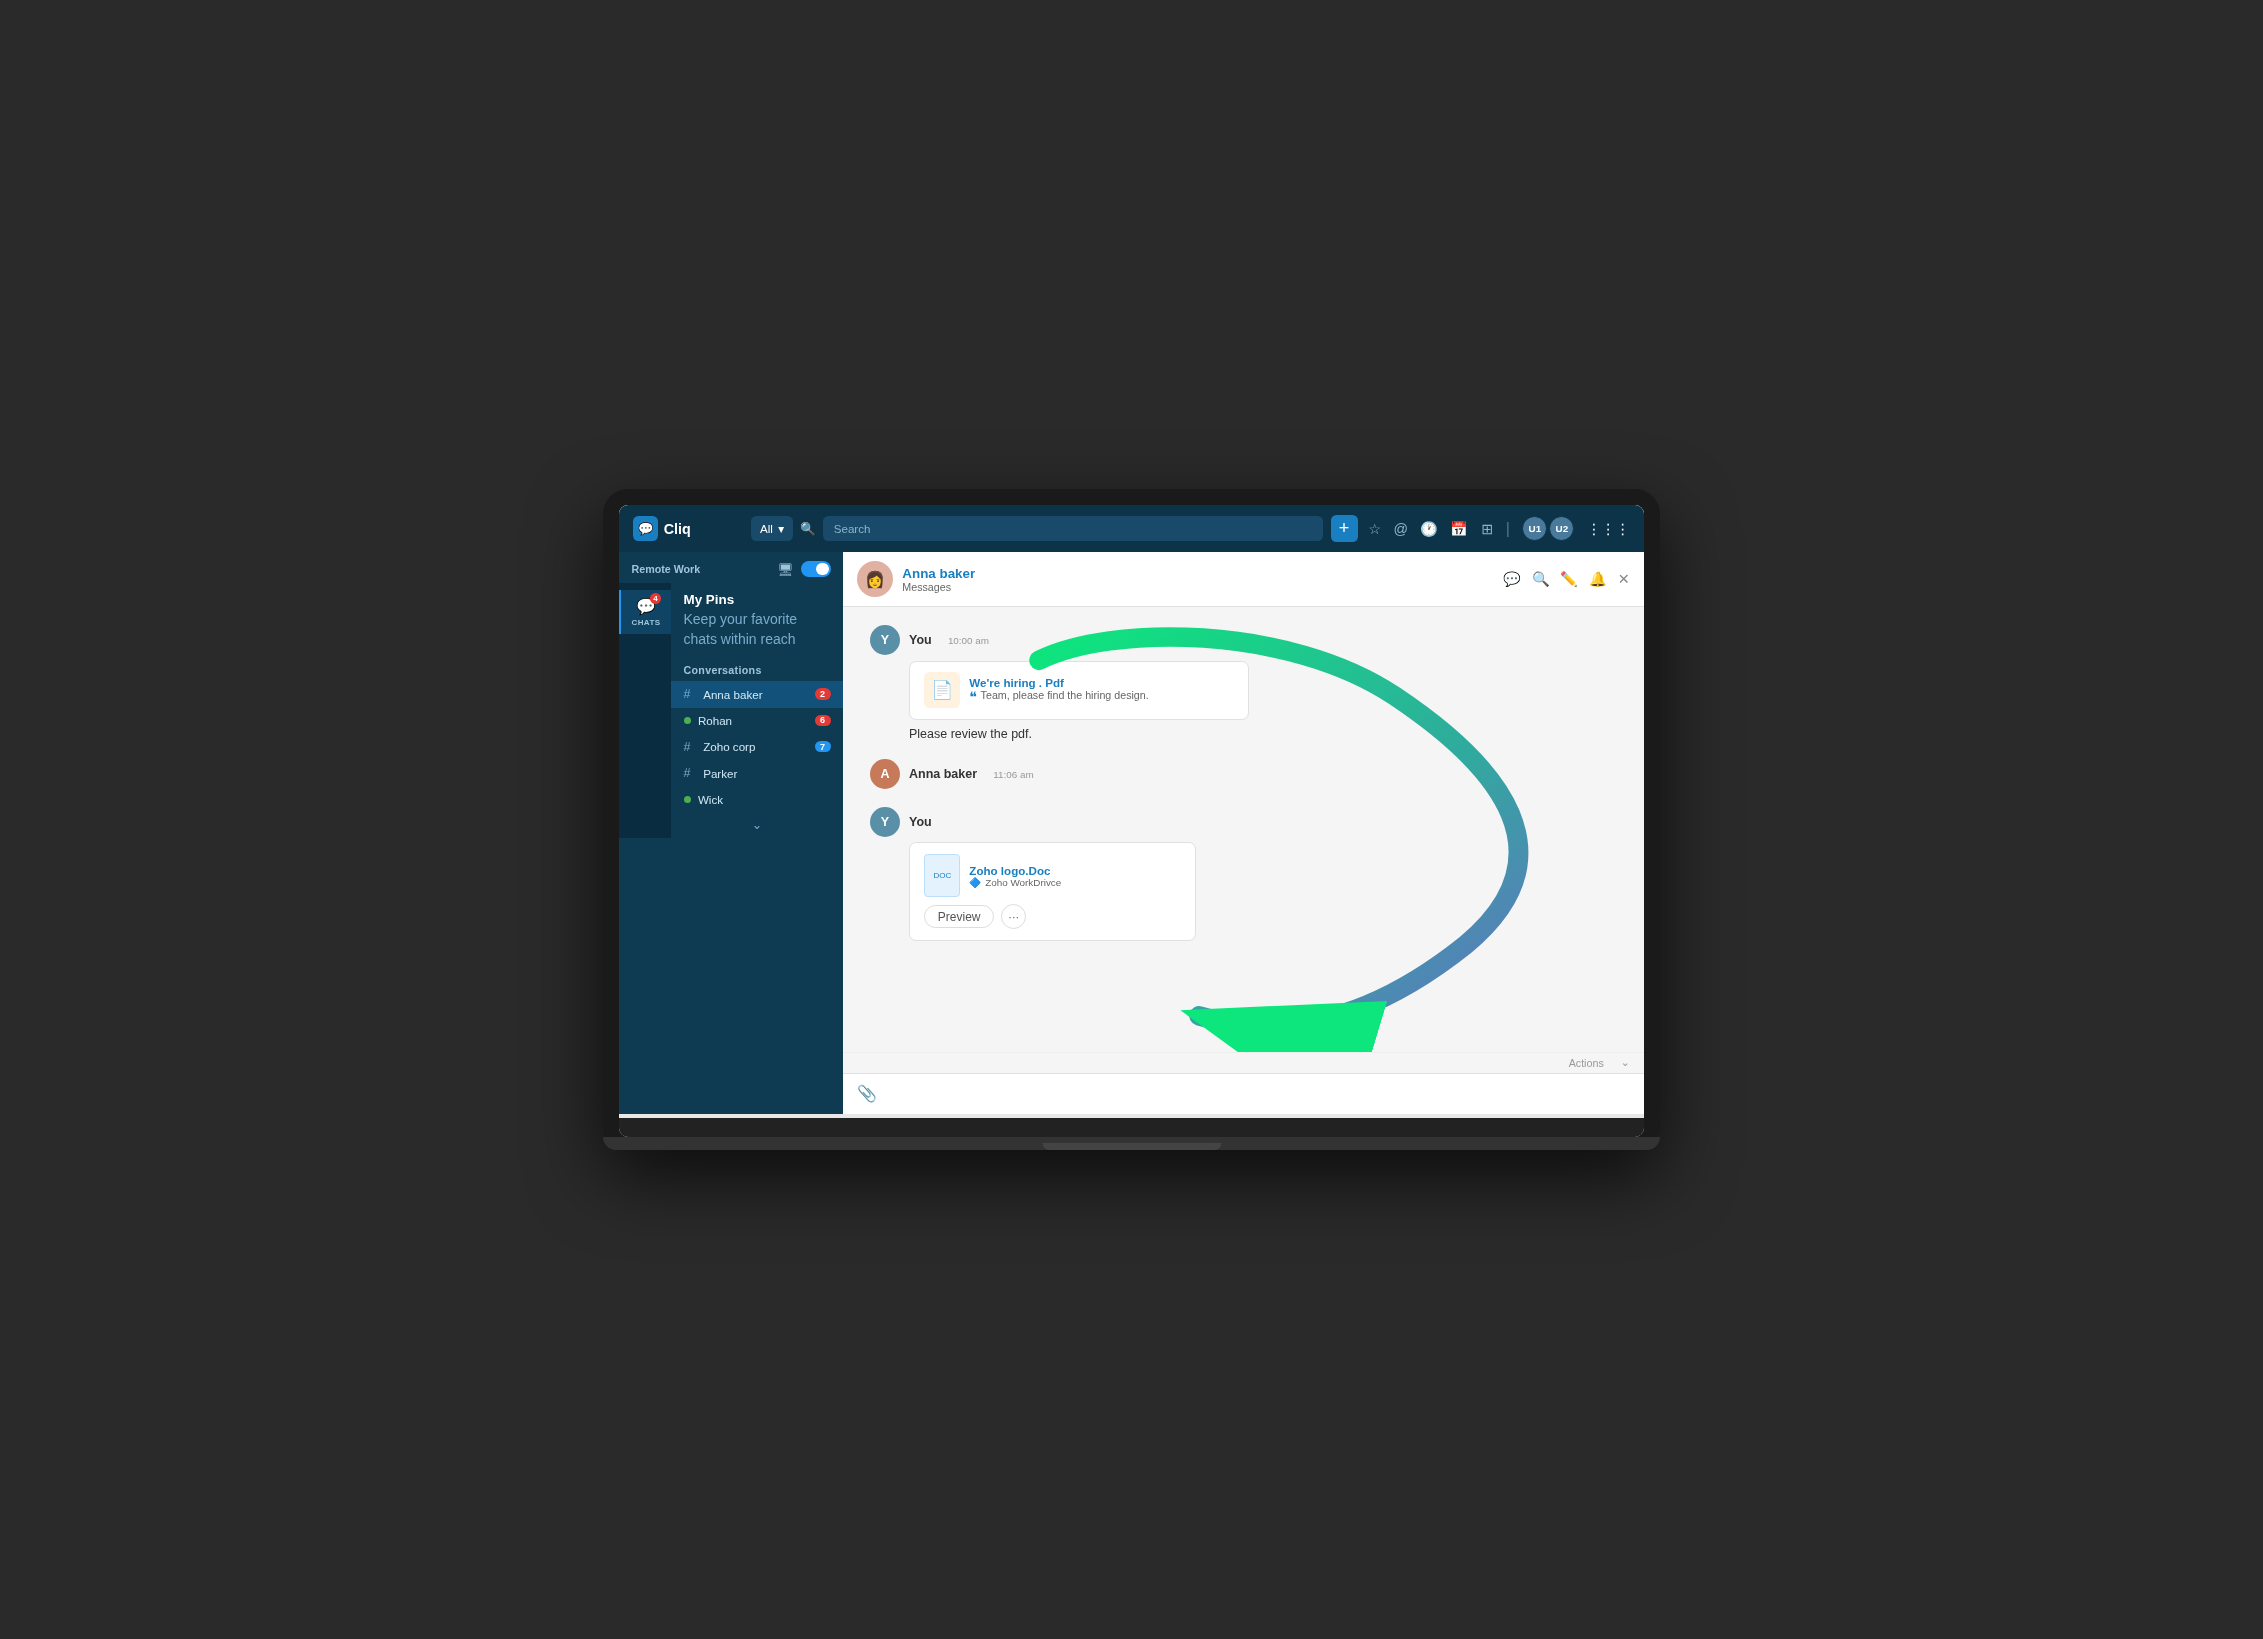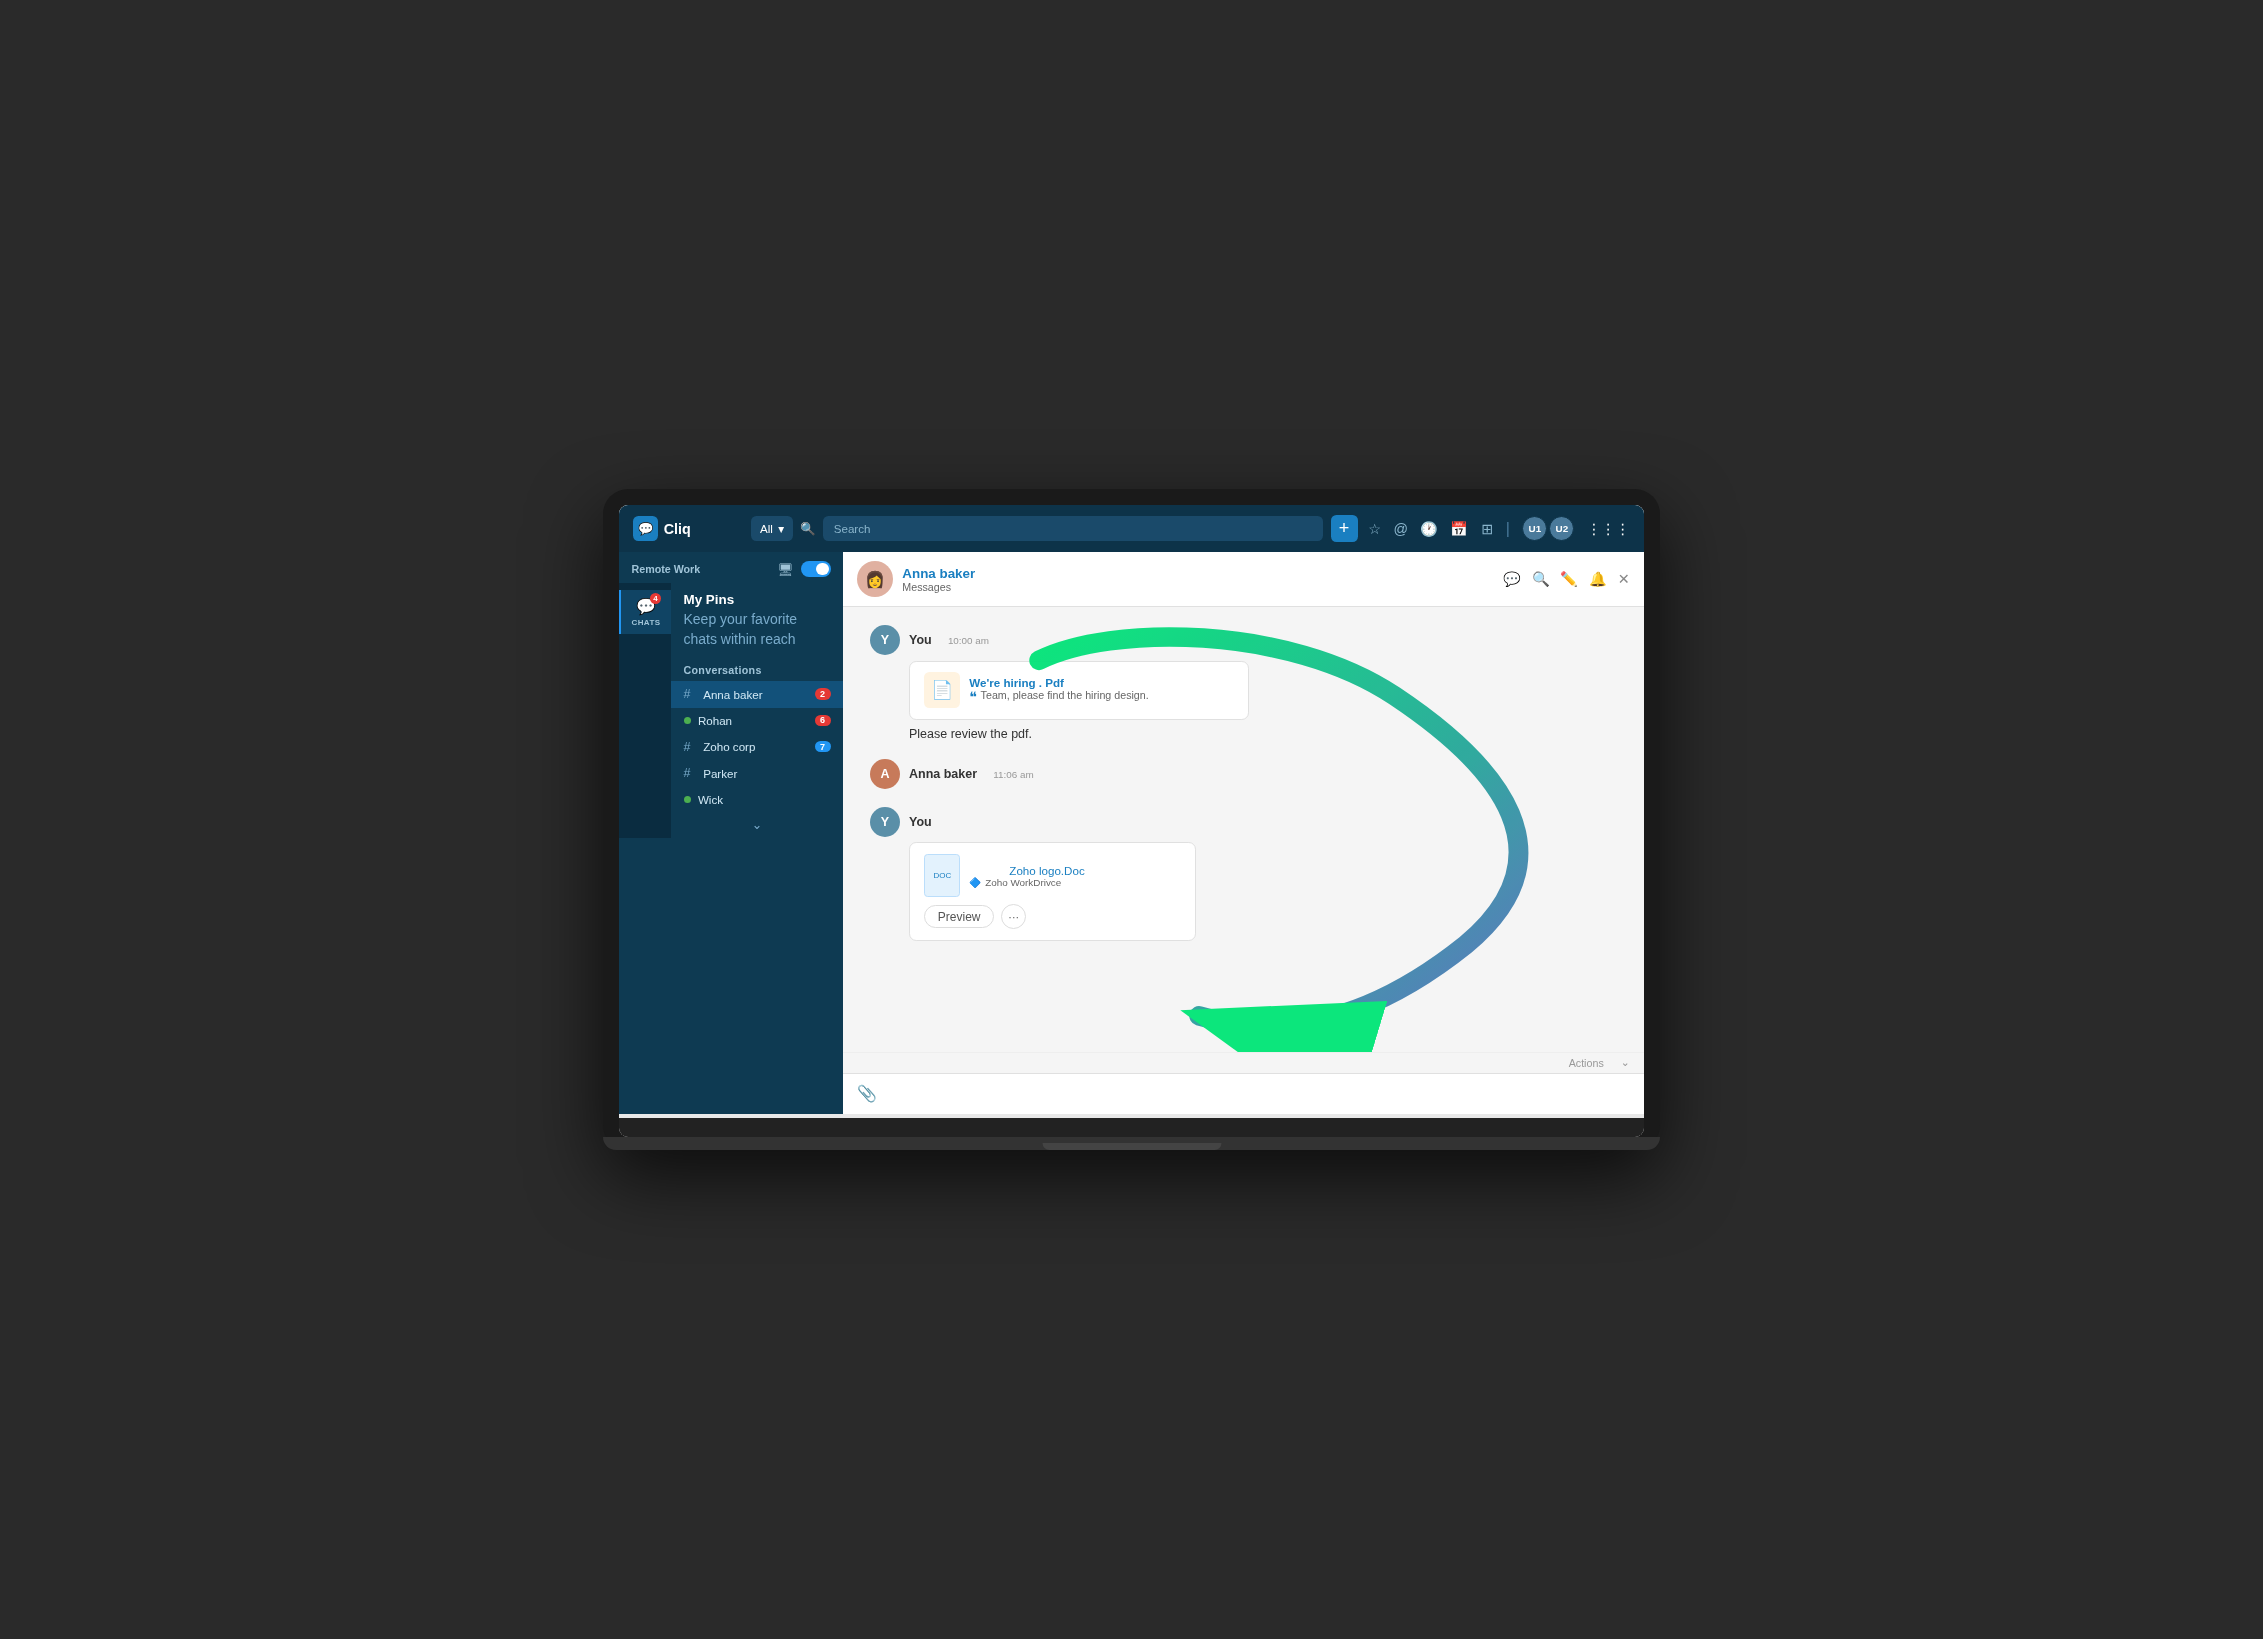--- a/index.html
+++ b/index.html
@@ -462,22 +462,21 @@
       align-items: center;
       justify-content: center;
       font-size: 10.7px;
       color: #1a7fc1;
       flex-direction: column;
       border: 0.9px solid #bbdefb;
     }
     .doc-name {
       color: #1a7fc1;
       font-size: 11.6px;
-      font-weight: 400;
-      margin-left: 40px;
+      font-weight: 700;
     }
     .doc-source {
       display: flex;
       align-items: center;
       gap: 3.6px;
       color: #666;
       font-size: 9.9px;
     }
     .doc-actions {
       display: flex;

